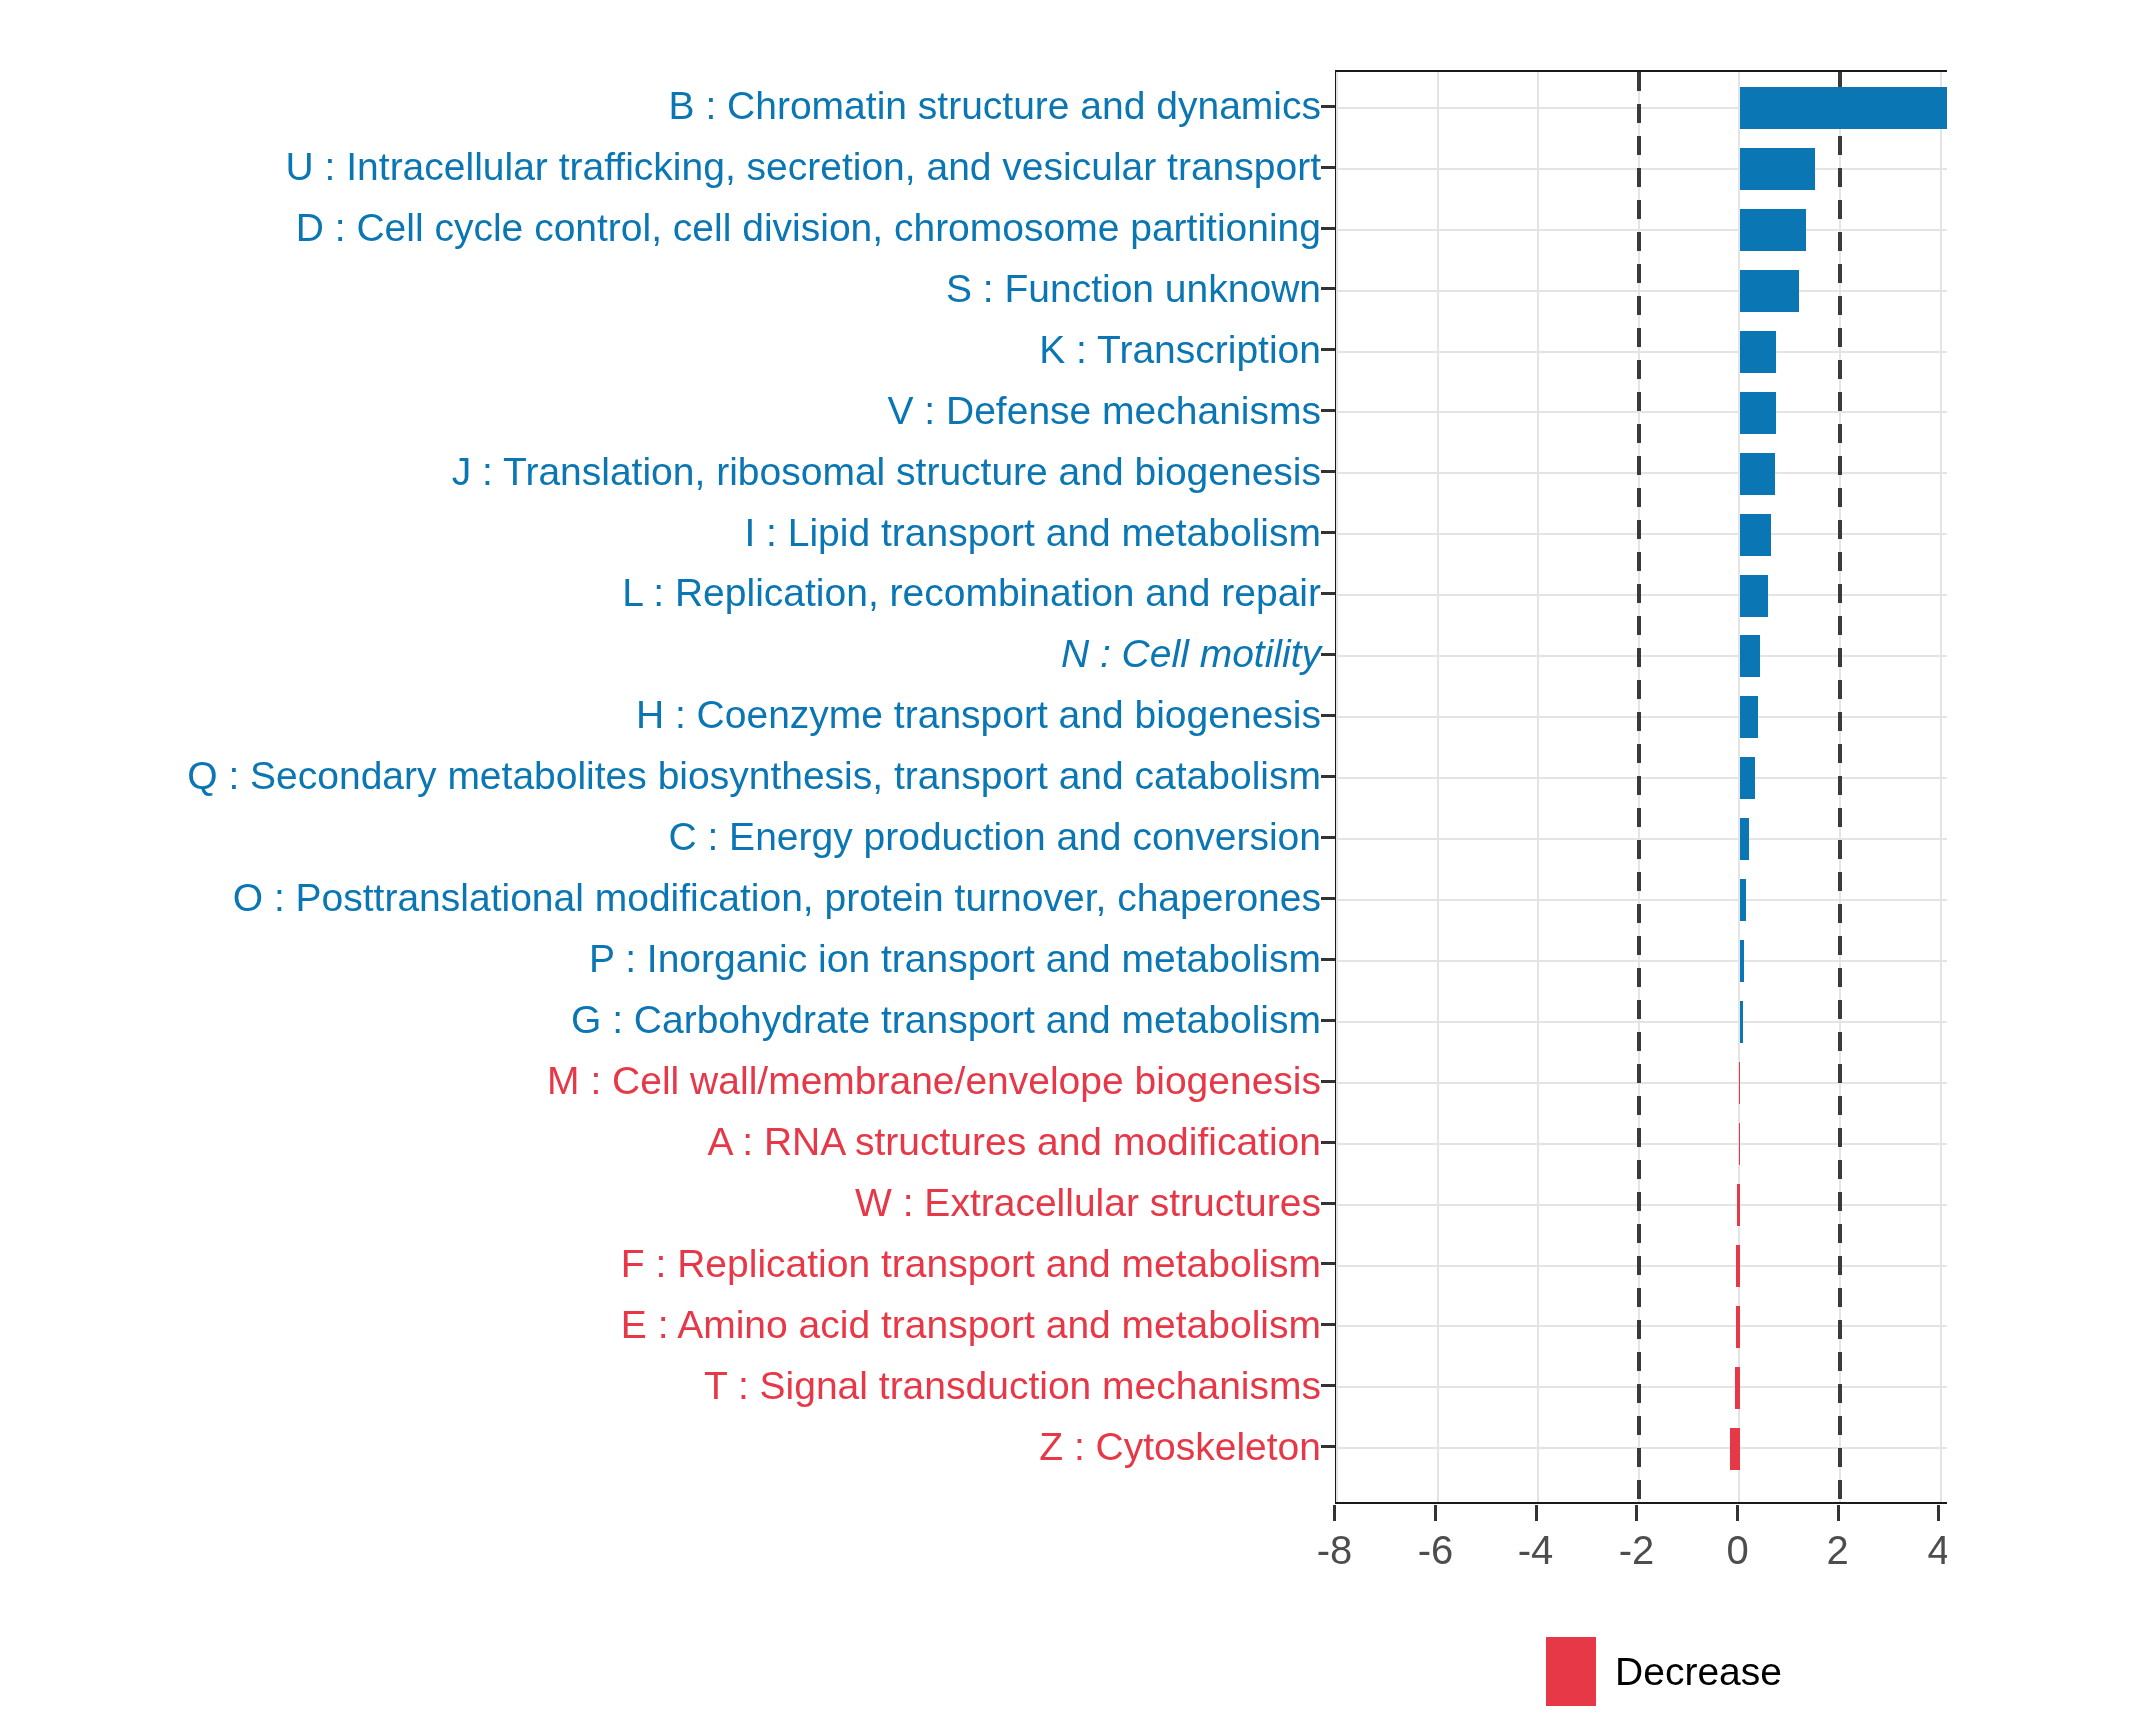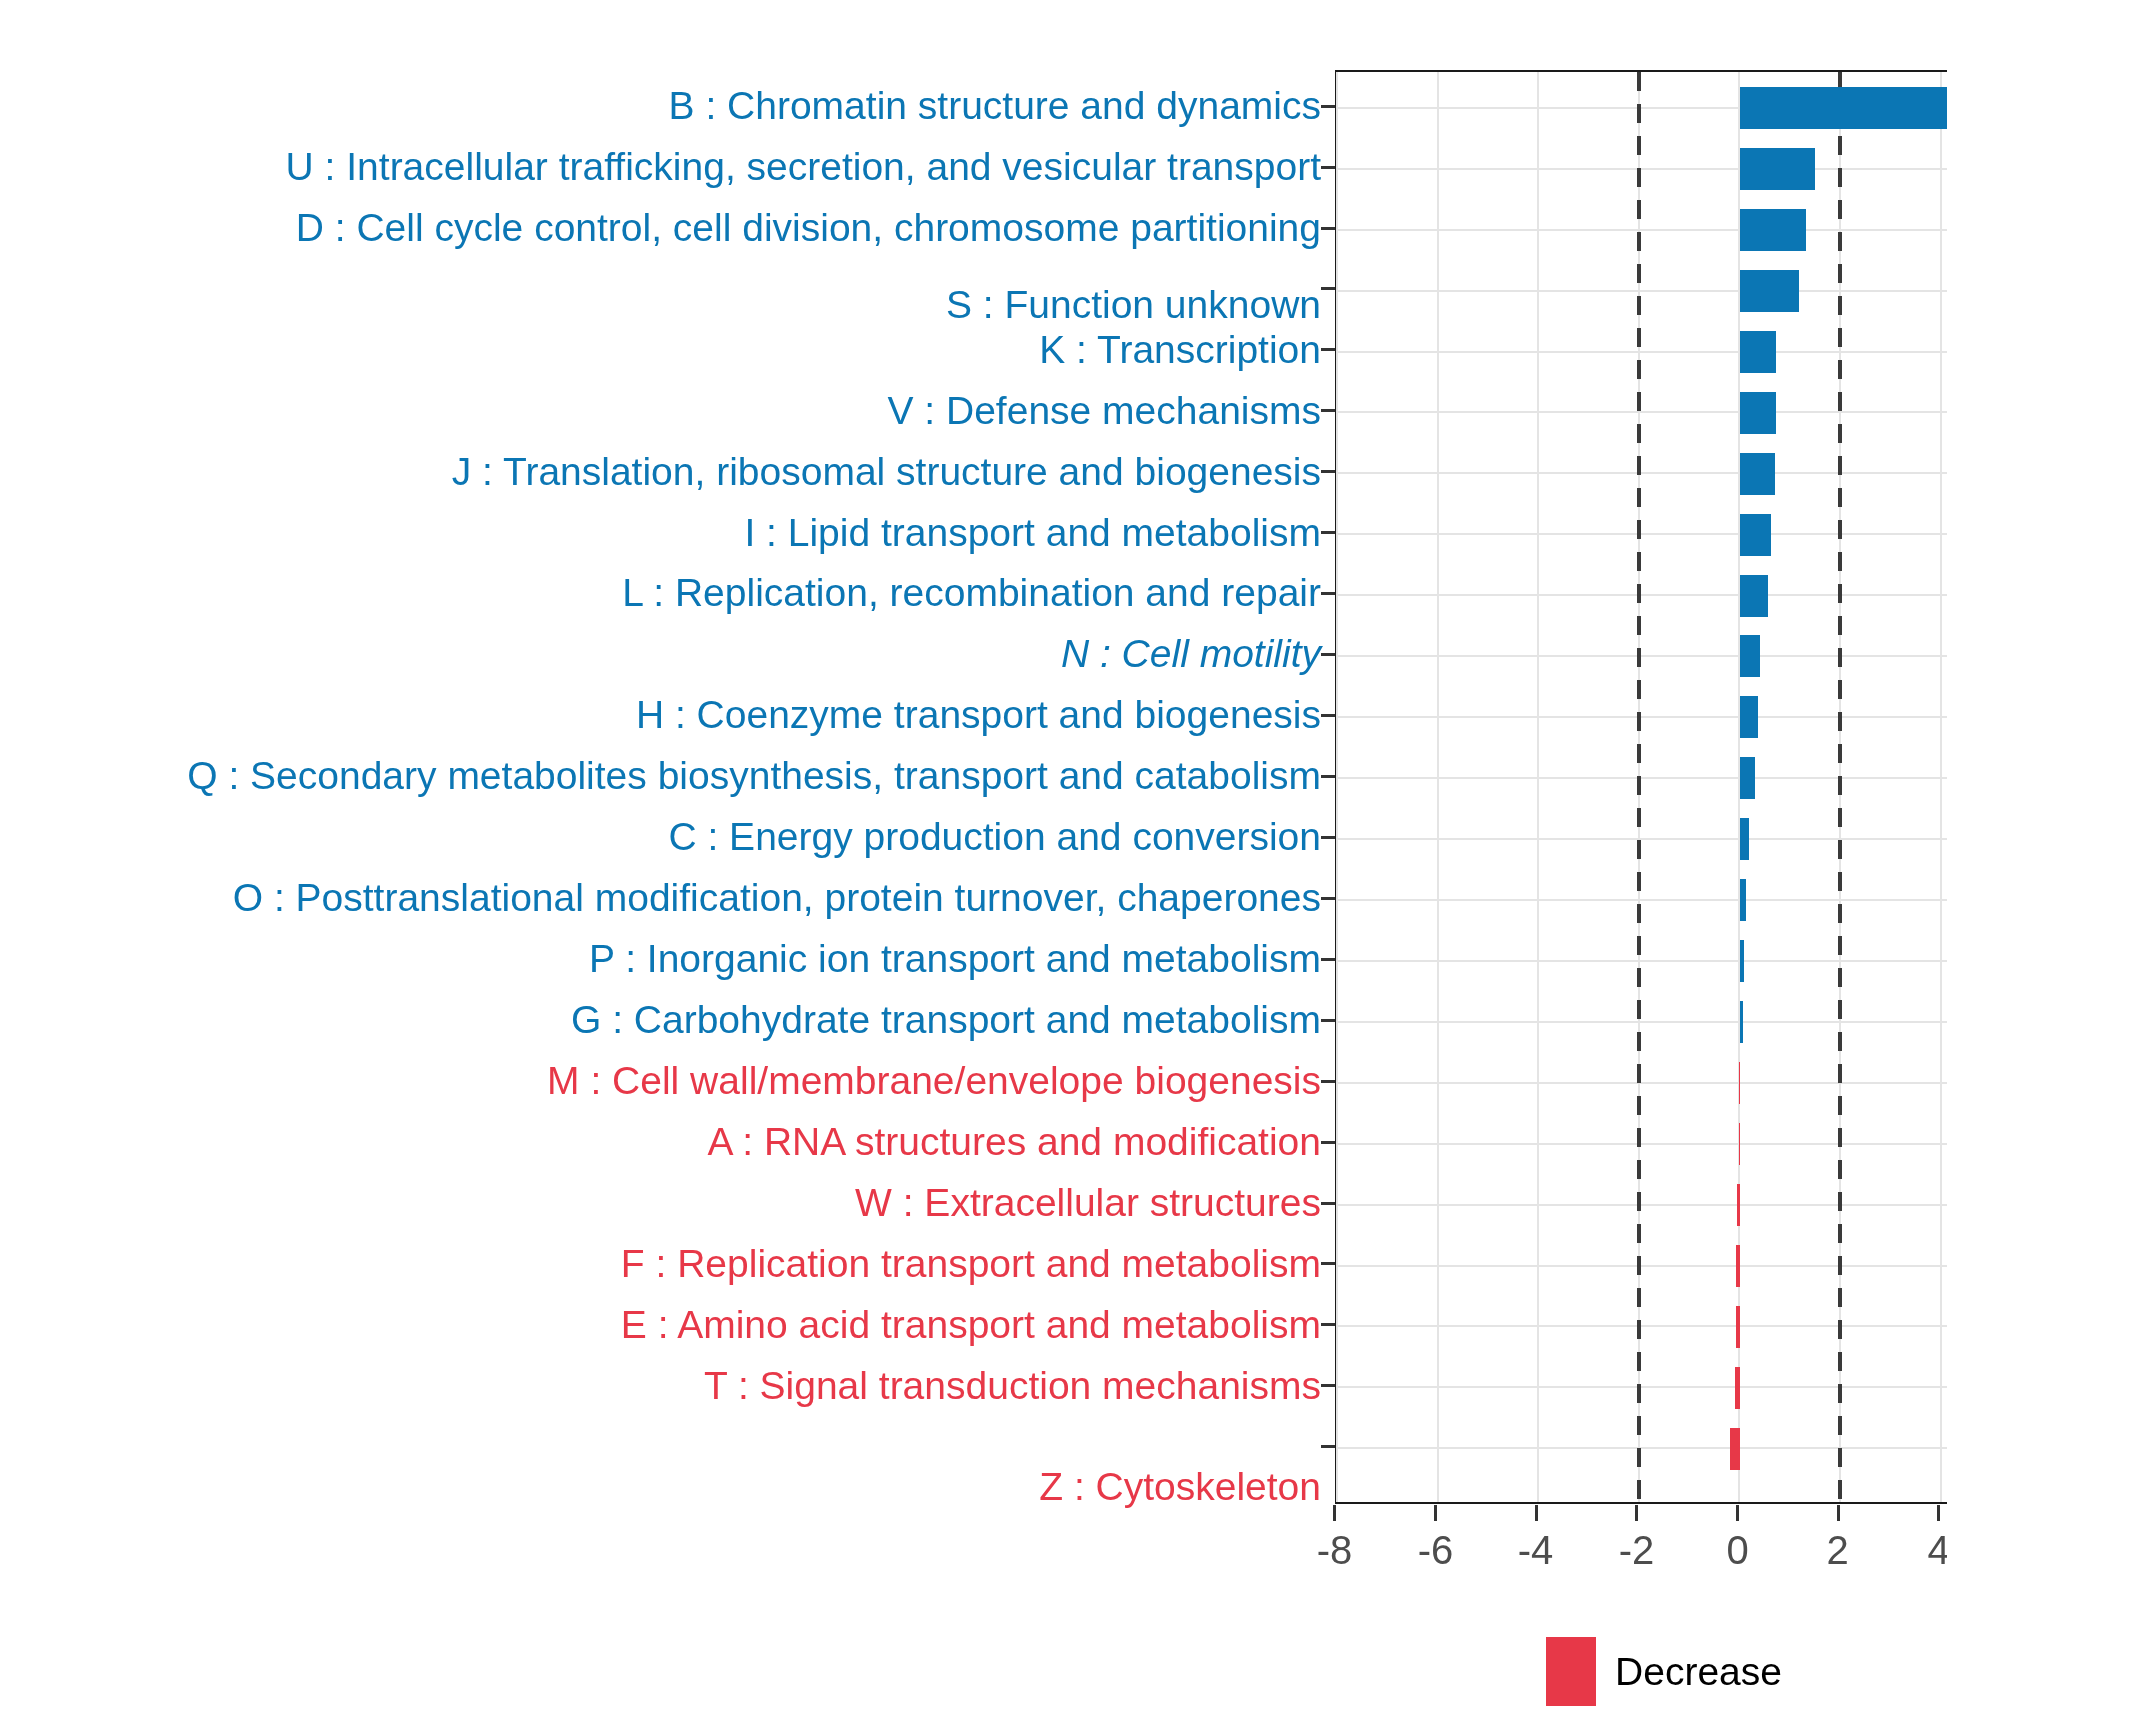--- a/index.html
+++ b/index.html
@@ -87,21 +87,21 @@
       <div class="bar" style="left: 398px; top: 1295px; width: 4.5px; background: rgb(231, 56, 72);"></div>
       <div class="bar" style="left: 393px; top: 1356px; width: 9.6px; background: rgb(231, 56, 72);"></div>
     </div>
   <div id="ylabels">
       <div class="ylab" style="top: 76px; color: rgb(11, 118, 180);">B : Chromatin structure and dynamics</div>
       <div class="ytick" style="left: 1321px; top: 105px;"></div>
       <div class="ylab" style="top: 137px; color: rgb(11, 118, 180);">U : Intracellular trafficking, secretion, and vesicular transport</div>
       <div class="ytick" style="left: 1321px; top: 166px;"></div>
       <div class="ylab" style="top: 198px; color: rgb(11, 118, 180);">D : Cell cycle control, cell division, chromosome partitioning</div>
       <div class="ytick" style="left: 1321px; top: 227px;"></div>
-      <div class="ylab" style="top: 259px; color: rgb(11, 118, 180); margin-top: 16px;">S : Function unknown</div>
+      <div class="ylab" style="top: 259px; color: rgb(11, 118, 180);">S : Function unknown</div>
       <div class="ytick" style="left: 1321px; top: 287px;"></div>
       <div class="ylab" style="top: 320px; color: rgb(11, 118, 180);">K : Transcription</div>
       <div class="ytick" style="left: 1321px; top: 348px;"></div>
       <div class="ylab" style="top: 381px; color: rgb(11, 118, 180);">V : Defense mechanisms</div>
       <div class="ytick" style="left: 1321px; top: 409px;"></div>
       <div class="ylab" style="top: 442px; color: rgb(11, 118, 180);">J : Translation, ribosomal structure and biogenesis</div>
       <div class="ytick" style="left: 1321px; top: 470px;"></div>
       <div class="ylab" style="top: 503px; color: rgb(11, 118, 180);">I : Lipid transport and metabolism</div>
       <div class="ytick" style="left: 1321px; top: 531px;"></div>
       <div class="ylab" style="top: 563px; color: rgb(11, 118, 180);">L : Replication, recombination and repair</div>
@@ -125,21 +125,21 @@
       <div class="ylab" style="top: 1112px; color: rgb(231, 56, 72);">A : RNA structures and modification</div>
       <div class="ytick" style="left: 1321px; top: 1141px;"></div>
       <div class="ylab" style="top: 1173px; color: rgb(231, 56, 72);">W : Extracellular structures</div>
       <div class="ytick" style="left: 1321px; top: 1202px;"></div>
       <div class="ylab" style="top: 1234px; color: rgb(231, 56, 72);">F : Replication transport and metabolism</div>
       <div class="ytick" style="left: 1321px; top: 1262px;"></div>
       <div class="ylab" style="top: 1295px; color: rgb(231, 56, 72);">E : Amino acid transport and metabolism</div>
       <div class="ytick" style="left: 1321px; top: 1323px;"></div>
       <div class="ylab" style="top: 1356px; color: rgb(231, 56, 72);">T : Signal transduction mechanisms</div>
       <div class="ytick" style="left: 1321px; top: 1384px;"></div>
-      <div class="ylab" style="top: 1457px; color: rgb(231, 56, 72);">Z : Cytoskeleton</div>
+      <div class="ylab" style="top: 1417px; color: rgb(231, 56, 72);">Z : Cytoskeleton</div>
       <div class="ytick" style="left: 1321px; top: 1445px;"></div>
     </div>
   <div id="xaxis">
       <div class="xtick" style="left: 1333px; top: 1505px;"></div>
       <div class="xticklab" style="left: 1263px; top: 1528px; color: rgb(77, 77, 77);">-8</div>
       <div class="xtick" style="left: 1434px; top: 1505px;"></div>
       <div class="xticklab" style="left: 1364px; top: 1528px; color: rgb(77, 77, 77);">-6</div>
       <div class="xtick" style="left: 1535px; top: 1505px;"></div>
       <div class="xticklab" style="left: 1464px; top: 1528px; color: rgb(77, 77, 77);">-4</div>
       <div class="xtick" style="left: 1635px; top: 1505px;"></div>

